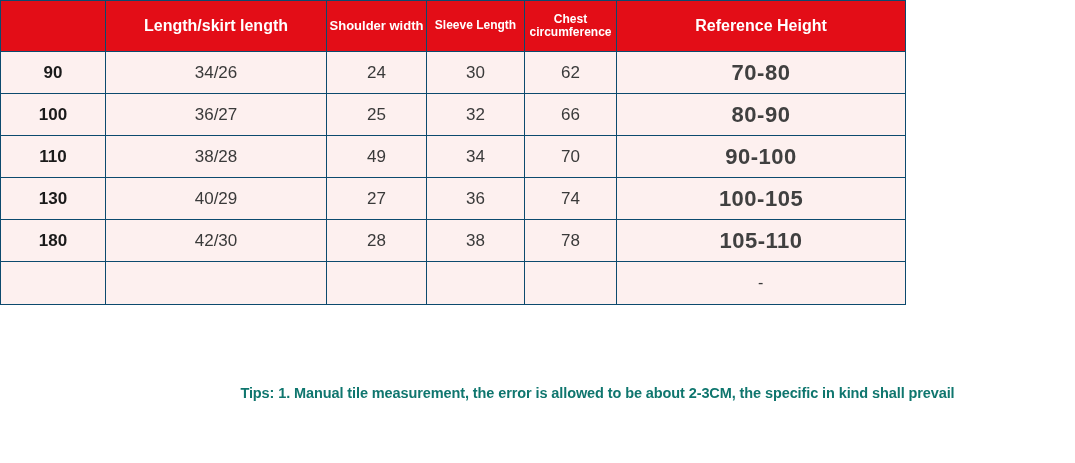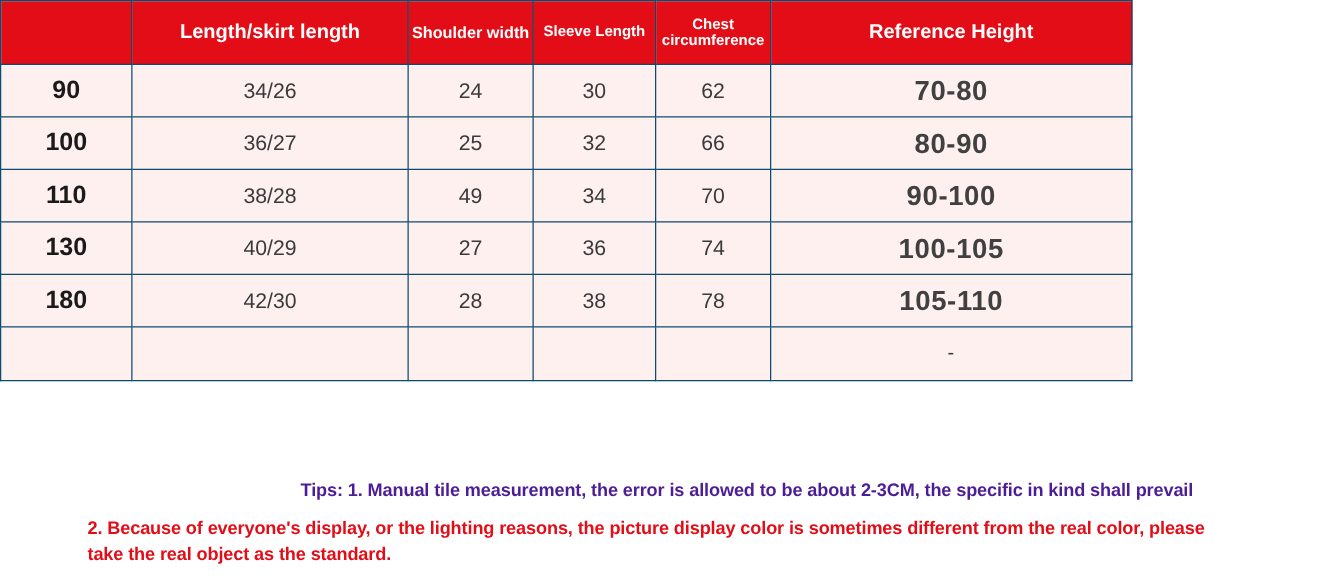--- a/index.html
+++ b/index.html
@@ -54,21 +54,21 @@
   th.col-height { width: 288px; font-size: 16px; }
 
   tbody tr { height: 42px; }
   tbody td {
     background: #fdf0ef;
     font-size: 17px;
     color: #3a3a3a;
   }
   tbody td.size-cell {
     font-weight: bold;
-    font-size: 20px;
+    font-size: 17px;
     color: #1a1a1a;
   }
   tbody td.height-cell {
     font-weight: bold;
     font-size: 22px;
     color: #404040;
     letter-spacing: 0.5px;
   }
   tbody tr.empty-row td {
     height: 42px;
@@ -79,21 +79,21 @@
     font-weight: normal;
   }
 
   .notes {
     position: absolute;
     left: 0;
     top: 385px;
     width: 1075px;
   }
   .note-line-1 {
-    color: #4c1d95;
+    color: #0f766e;
     font-weight: bold;
     font-size: 14.5px;
     text-align: center;
     padding-left: 120px;
     letter-spacing: -0.1px;
   }
   .note-line-2 {
     color: #e30d17;
     font-weight: bold;
     font-size: 14.5px;
@@ -167,16 +167,15 @@
         <td></td>
         <td></td>
         <td></td>
         <td class="height-cell">-</td>
       </tr>
     </tbody>
   </table>
 
   <div class="notes">
     <div class="note-line-1">Tips: 1. Manual tile measurement, the error is allowed to be about 2-3CM, the specific in kind shall prevail</div>
-    <div class="note-line-2">2. Because of everyone's display, or the lighting reasons, the picture display color is sometimes different from the real color, please take the real object as the standard.</div>
   </div>
 
 </div>
 
 </body></html>

